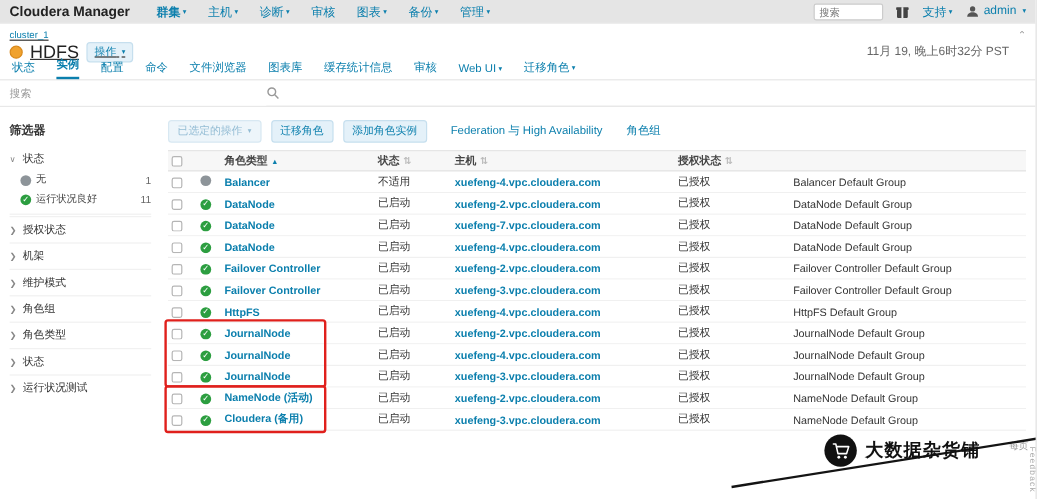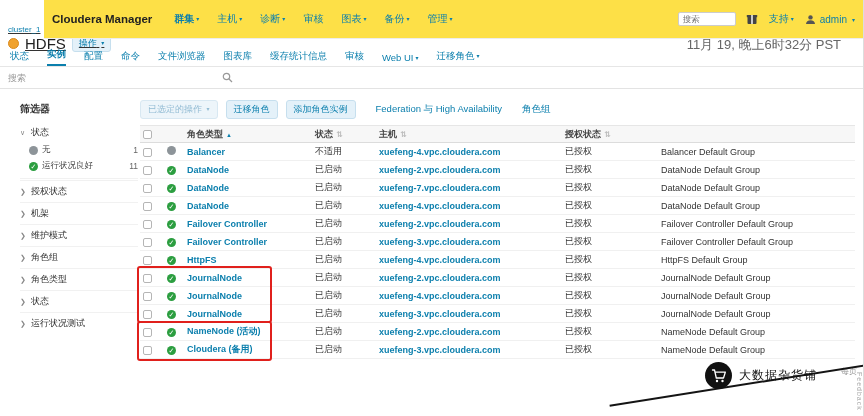--- a/index.html
+++ b/index.html
@@ -1,20 +1,20 @@
 <!DOCTYPE html>
 <html><head>
 <meta charset="utf-8">
 <style>
   * { box-sizing: border-box; margin: 0; padding: 0; }
   body { background: #f4f4f4; font-family: "Liberation Sans", "DejaVu Sans", sans-serif; }
   .app { position: relative; width: 864px; height: 416px; background: #fff; overflow: hidden; font-size: 10px; color: #333; border-right: 1px solid #ddd; }
 
   
-  .navbar { position: absolute; top: 0; left: 0; right: 0; height: 39px; display: flex; align-items: center; padding: 0 8px; border-bottom: 1px solid #ededed; background: #fde047; z-index: 10; margin-left: 44px; }
+  .navbar { position: absolute; top: 0; left: 0; right: 0; height: 20px; display: flex; align-items: center; padding: 0 8px; border-bottom: 1px solid #ededed; background: #e5e5e5; z-index: 10; }
   .brand { font-weight: bold; font-size: 11.5px; color: #222; margin-right: 22px; white-space: nowrap; }
   .nav-items { display: flex; gap: 18px; flex: 1; }
   .nav-item { color: #0b7fad; font-size: 10px; cursor: pointer; white-space: nowrap; }
   .nav-item.first { font-weight: bold; }
   .caret { font-size: 6px; margin-left: 2px; vertical-align: 1px; }
   .nav-right { display: flex; align-items: center; gap: 10px; }
   .nav-search input { width: 58px; height: 14px; border: 1px solid #ccc; border-radius: 2px; font-size: 8.5px; padding: 0 4px; color: #333; outline: none; }
   .nav-ico { display: inline-flex; width: 13px; height: 13px; align-items: center; justify-content: center; }
   .nav-link { color: #0b7fad; font-size: 10px; cursor: pointer; white-space: nowrap; }
   .nav-user { display: flex; align-items: center; gap: 3px; color: #0b7fad; font-size: 10px; cursor: pointer; }
@@ -23,35 +23,35 @@
 
   
   .svc-header { position: absolute; top: 24px; left: 0; right: 0; height: 26px; padding: 1px 8px; text-decoration: underline; }
   .breadcrumb { font-size: 8px; color: #0b7fad; cursor: pointer; }
   .title-row { display: flex; align-items: center; gap: 6px; margin-top: 1px; }
   .health-dot { width: 11px; height: 11px; border-radius: 50%; background: #f0a22e; border: 1.5px solid #d98a1d; }
   .svc-title { font-size: 15px; color: #222; font-weight: 400; }
   .btn { font-size: 9px; padding: 2px 7px; border-radius: 3px; border: 1px solid #c6dfee; background: #e4f1f9; color: #0b7fad; cursor: pointer; white-space: nowrap; }
   .btn.small { padding: 1px 6px; }
   .btn.disabled { color: #93bcd4; background: #edf5fa; border-color: #d8e8f2; }
-  .timestamp { position: absolute; right: 22px; top: 36px; font-size: 13px; color: #666; white-space: nowrap; }
+  .timestamp { position: absolute; right: 22px; top: 36px; font-size: 10px; color: #666; white-space: nowrap; }
 
   
   .tabs { position: absolute; top: 50px; left: 0; right: 0; height: 17px; display: flex; gap: 18px; padding: 0 10px; border-bottom: 1px solid #e6e6e6; align-items: flex-end; }
   .tab { color: #0b7fad; font-size: 9.5px; padding-bottom: 3px; cursor: pointer; white-space: nowrap; }
   .tab.active { font-weight: bold; border-bottom: 2px solid #0b7fad; }
 
   
   .filter-search { position: absolute; top: 67px; left: 0; right: 0; height: 22px; border-bottom: 1px solid #e3e3e3; display: flex; align-items: center; }
   .filter-search input { border: none; outline: none; height: 20px; width: 222px; padding: 0 8px; font-size: 9px; color: #333; }
   .filter-search input::placeholder { color: #999; }
   .mag { display: inline-flex; width: 12px; height: 12px; }
 
   
-  .sidebar { position: absolute; top: 92px; left: 0; width: 134px; bottom: 16px; padding: 10px 8px 0 8px; margin-left: 12px; }
+  .sidebar { position: absolute; top: 92px; left: 0; width: 134px; bottom: 16px; padding: 10px 8px 0 8px; }
   .sidebar-title { font-weight: bold; font-size: 10px; color: #333; margin-bottom: 7px; }
   .fgroup-head { display: flex; align-items: center; gap: 4px; font-size: 9px; color: #333; padding: 3px 0; cursor: pointer; }
   .chev { color: #888; font-size: 7px; width: 7px; }
   .fitem { display: flex; align-items: center; gap: 4px; padding: 2px 0 2px 9px; font-size: 8.5px; color: #444; cursor: pointer; }
   .fitem .count { margin-left: auto; color: #666; }
   .fsection { display: flex; align-items: center; gap: 4px; font-size: 9px; color: #333; padding: 4px 0; border-top: 1px solid #f1f1f1; cursor: pointer; }
   .fgroup { border-top: 1px solid #f1f1f1; margin-top: 4px; padding-top: 1px; }
 
   
   .main { position: absolute; top: 92px; left: 140px; right: 8px; bottom: 0; }
@@ -76,21 +76,21 @@
   .annotation { position: absolute; border: 2px solid #e0201c; border-radius: 3px; pointer-events: none; z-index: 6; }
   #anno-journalnode { left: 137px; top: 266px; width: 135px; height: 57px; }
   #anno-namenode { left: 137px; top: 321px; width: 135px; height: 40px; }
 
   
   .per-page { position: absolute; right: 6px; top: 366px; font-size: 8px; color: #999; }
   .feedback { position: absolute; right: 0; top: 372px; writing-mode: vertical-rl; font-size: 7px; color: #aaa; letter-spacing: 1px; }
   .wm-line { position: absolute; left: 608px; top: 384px; width: 266px; height: 2px; background: #141414; transform: rotate(-9deg); z-index: 4; }
   .watermark { position: absolute; right: 46px; top: 362px; display: flex; align-items: center; gap: 7px; z-index: 5; }
   .wm-badge { width: 27px; height: 27px; border-radius: 50%; background: #111; display: flex; align-items: center; justify-content: center; }
-  .wm-text { font-size: 12px; font-weight: normal; color: #111; letter-spacing: 1px; white-space: nowrap; }
+  .wm-text { font-size: 15px; font-weight: bold; color: #111; letter-spacing: 1px; white-space: nowrap; }
 </style>
 </head>
 <body>
 
 <div class="app">
 
   <div class="navbar">
     <div class="brand">Cloudera Manager</div>
     <div class="nav-items" id="nav-items">
         <div class="nav-item first"><span>群集</span><span class="caret">▾</span></div>

